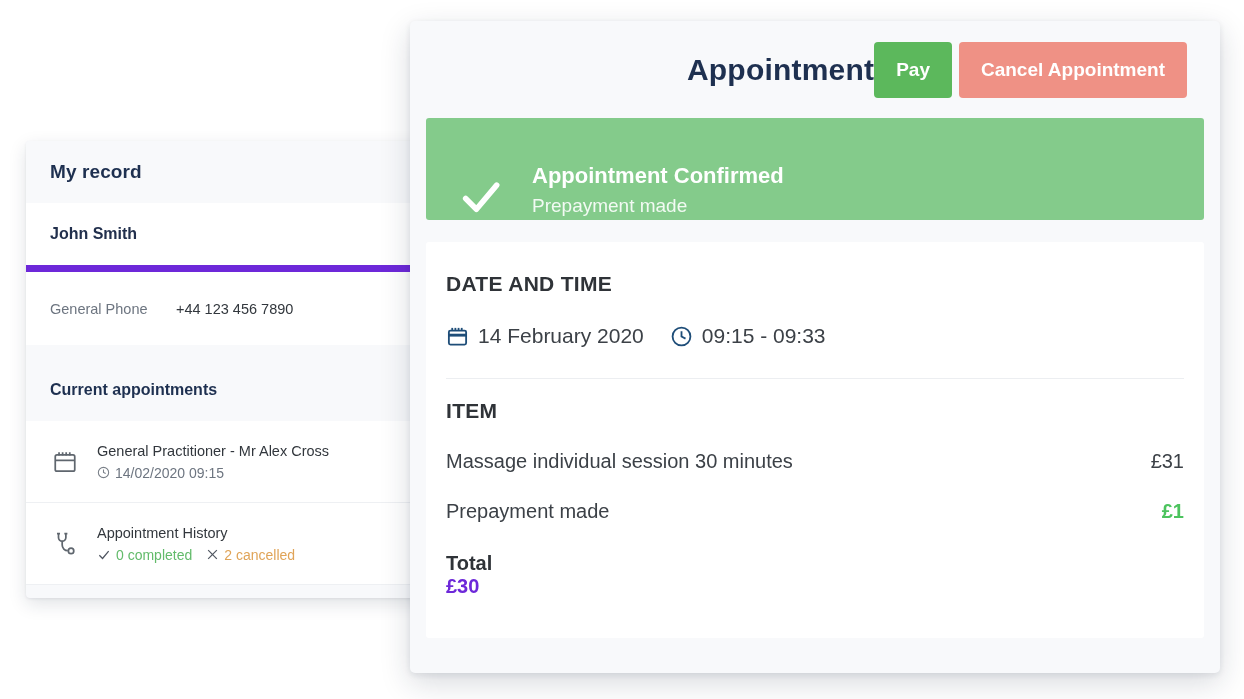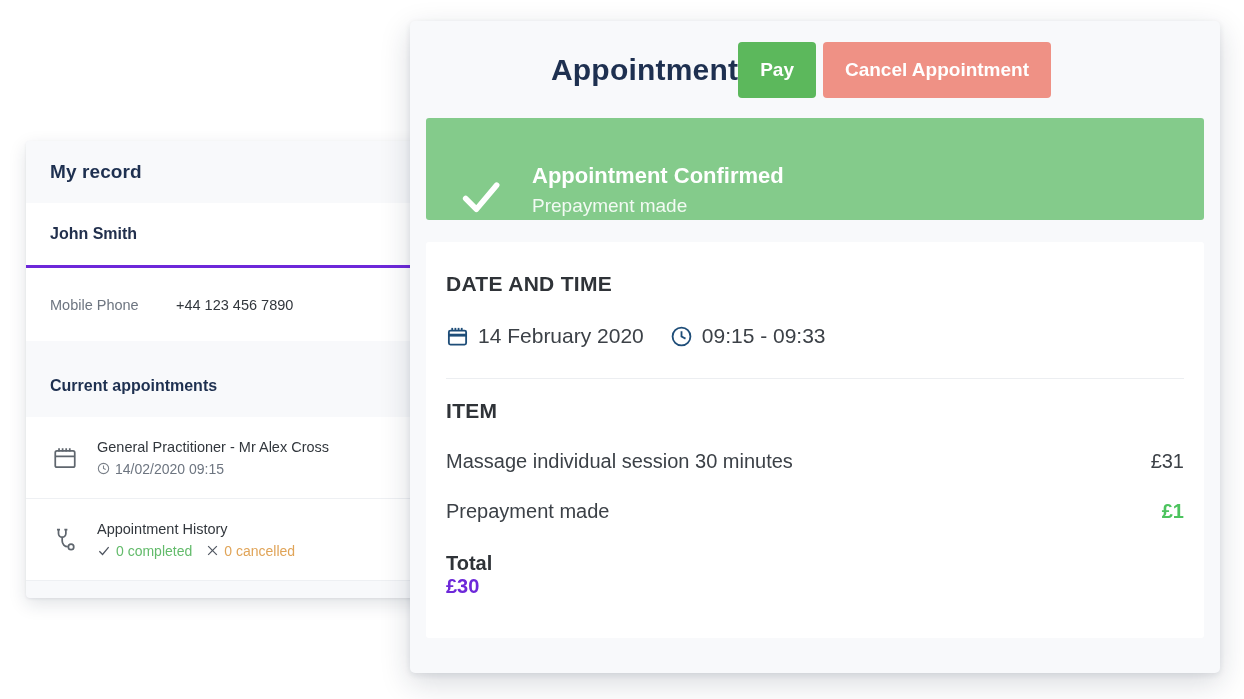--- a/index.html
+++ b/index.html
@@ -43,21 +43,21 @@
   }
   .rec-panel {
     background: #ffffff;
     margin: 0;
   }
   .rec-row {
     background: #ffffff;
     padding: 0 24px;
     display: flex;
     align-items: center;
-    border-bottom: 3px solid #6d28d9;
+    border-bottom: 7px solid #6d28d9;
   }
   .rec-row:last-child { border-bottom: none; }
   .rec-row-name {
     height: 62px;
     font-size: 16px;
     font-weight: bold;
     color: #22304d;
   }
   .rec-row-kv {
     height: 73px;
@@ -136,22 +136,22 @@
     height: 652px;
     background: #f8f9fb;
     border-radius: 5px;
     box-shadow: 0 10px 30px rgba(25,35,60,0.17), 0 2px 6px rgba(25,35,60,0.09);
     overflow: hidden;
   }
   .ap-header {
     height: 97px;
     display: flex;
     align-items: center;
-    justify-content: center;
-    padding: 0 44px 0 16px;
+    justify-content: flex-end;
+    padding: 0 33px 0 16px;
     box-sizing: border-box;
   }
   .ap-title {
     font-size: 30px;
     font-weight: bold;
     color: #1e3050;
     letter-spacing: .2px;
   }
   .ap-actions { display: flex; gap: 7px; }
   .btn {
@@ -252,21 +252,21 @@
 
   <div class="rec-header">
     <span class="rec-header-title">My record</span>
   </div>
 
   <div class="rec-panel">
     <div class="rec-row rec-row-name">
       <span>John Smith</span>
     </div>
     <div class="rec-row rec-row-kv">
-      <span class="rec-kv-label">Mobile Phone</span>
+      <span class="rec-kv-label">General Phone</span>
       <span class="rec-kv-value">+44 123 456 7890</span>
     </div>
   </div>
 
   <div class="rec-gap"></div>
 
   <div class="rec-subheader">
     <span>Current appointments</span>
   </div>
 
@@ -313,21 +313,21 @@
             <polyline points="4,12.5 9.5,18 20,5.5"></polyline>
           </svg>
         </span>
         <span class="stat-completed">0 completed</span>
         <span class="stat-ico-x">
           <svg viewBox="0 0 24 24" width="13" height="13" fill="none" stroke="currentColor" stroke-width="2.2">
             <line x1="4" y1="4" x2="20" y2="20"></line>
               <line x1="20" y1="4" x2="4" y2="20"></line>
           </svg>
         </span>
-        <span class="stat-cancelled">0 cancelled</span>
+        <span class="stat-cancelled">2 cancelled</span>
       </span>
     </span>
   </div>
 </div>
 
 <div id="appointment-card">
 
   <div class="ap-header">
     <span class="ap-title">Appointment</span>
     <span class="ap-actions">

